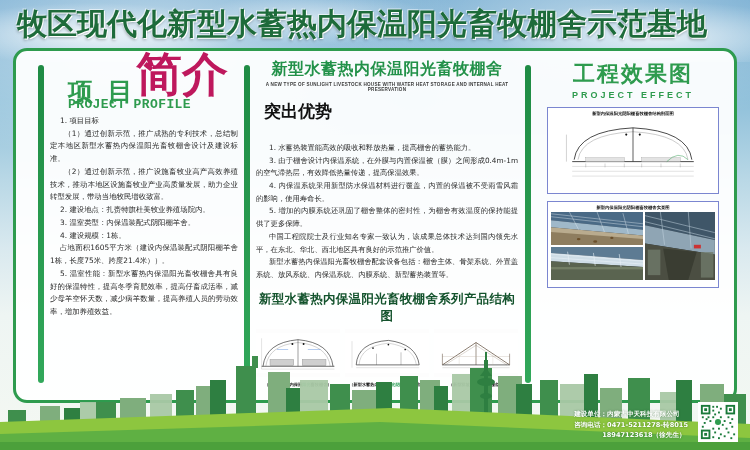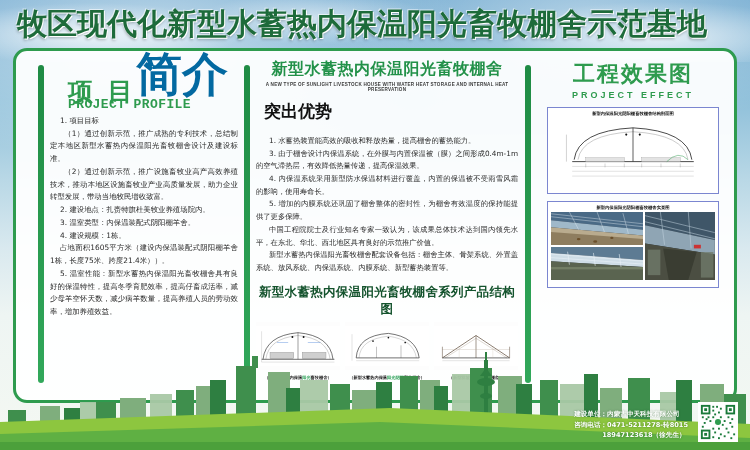--- a/index.html
+++ b/index.html
@@ -70,21 +70,21 @@
 
   .pp-head { position:relative; height:56px; }
   .pp-cn {
     position:absolute; left:18px; top:16px;
     font-size:25px; font-weight:bold; color:#2e9b4e;
     letter-spacing:3px;
     font-family:"DejaVu Sans","Liberation Sans",sans-serif;
   }
   .pp-big {
     position:absolute; left:86px; top:-8px;
-    font-size:46px; font-weight:bold; color:#0369a1;
+    font-size:46px; font-weight:bold; color:#be185d;
     font-family:"DejaVu Sans","Liberation Sans",sans-serif;
     line-height:1;
   }
   .pp-en {
     position:absolute; left:18px; top:38px;
     font-size:13px; font-weight:bold; color:#2e9b4e;
     letter-spacing:.4px;
     font-family:Liberation Mono, monospace;
   }
 
@@ -109,21 +109,21 @@
     font-size:4.6px; color:#3b3b3b; text-align:center;
     letter-spacing:.25px; margin-top:2px; font-weight:bold;
     font-family:"Liberation Sans","DejaVu Sans",sans-serif;
   }
   .adv-head {
     font-size:17px; font-weight:bold; color:#111;
     margin-top:8px; margin-left:8px;
     font-family:"DejaVu Sans","Liberation Sans",sans-serif;
   }
   .mbody {
-    margin-top:12px;
+    margin-top:19px;
     font-size:7.3px; line-height:1.74; color:#2a2a2a;
     text-align:justify;
     font-family:"DejaVu Sans","Liberation Sans",sans-serif;
   }
   .mbody p { text-indent:13px; }
 
   .struct-title {
     margin-top:9px;
     font-size:12.5px; font-weight:bold; color:#14532d;
     text-align:center; letter-spacing:.3px;

